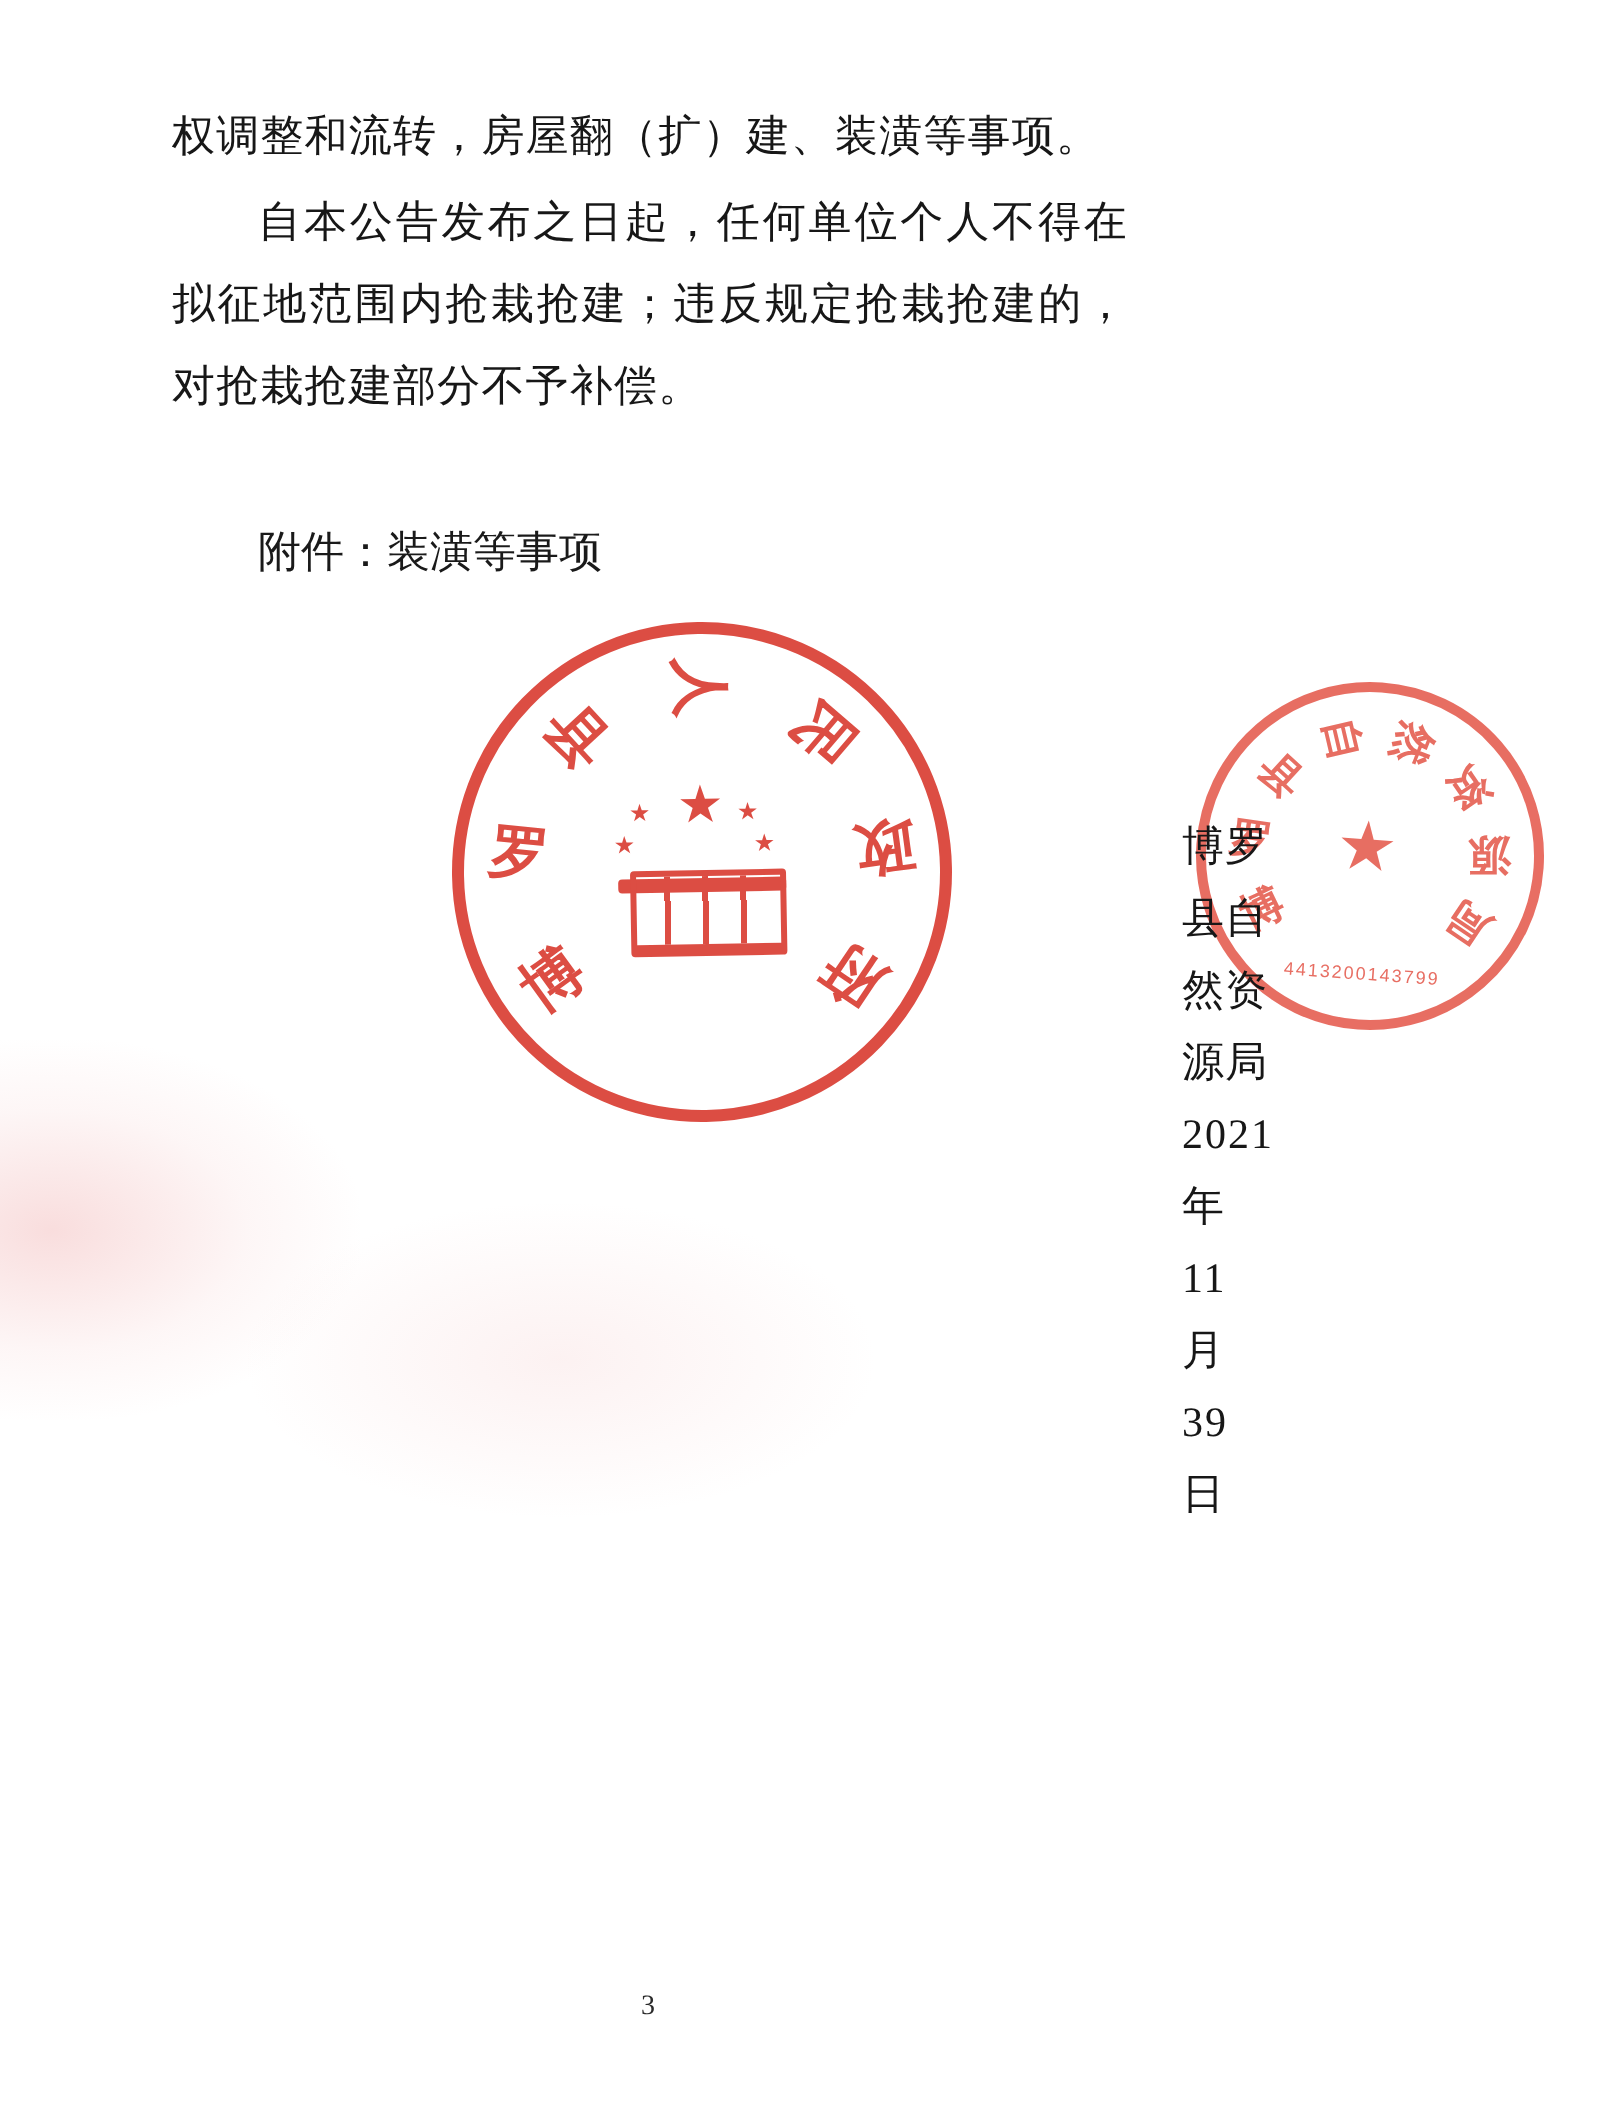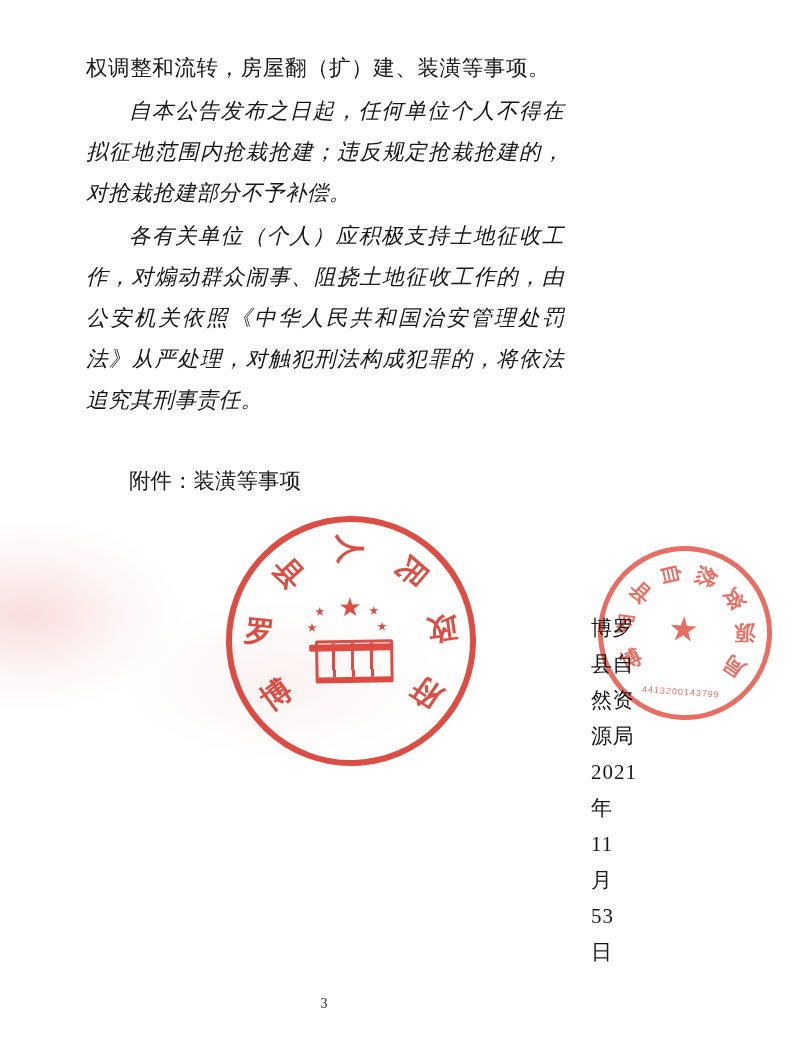--- a/index.html
+++ b/index.html
@@ -50,21 +50,20 @@
     letter-spacing: 0.6px;
     color: #171717;
   }
   .doc-body p {
     margin: 0 0 0 0;
     text-align: justify;
     text-justify: inter-ideograph;
   }
   .p-indent {
     text-indent: 2em;
-    font-style: italic;
   }
   .gap-sm { height: 2px; }
 
   .attachment {
     margin-top: 38px;
     text-indent: 2em;
     font-size: 21.5px;
     line-height: 41px;
   }
 
@@ -216,21 +215,20 @@
 <div class="scan-tint"></div>
 <div class="scan-tint2"></div>
 
 <div class="page">
 
   <div class="doc-body">
     <p>权调整和流转，房屋翻（扩）建、装潢等事项。</p>
     <div class="gap-sm"></div>
     <p class="p-indent">自本公告发布之日起，任何单位个人不得在拟征地范围内抢栽抢建；违反规定抢栽抢建的，对抢栽抢建部分不予补偿。</p>
     <div class="gap-sm"></div>
-    <p class="p-indent">各有关单位（个人）应积极支持土地征收工作，对煽动群众闹事、阻挠土地征收工作的，由公安机关依照《中华人民共和国治安管理处罚法》从严处理，对触犯刑法构成犯罪的，将依法追究其刑事责任。</p>
     <div class="gap-sm"></div>
   </div>
 
   <div class="attachment">附件：装潢等事项</div>
 
   <div class="seal-area">
 
     <div class="seal-gov">
       <div class="ring-text" id="gov-ring">
           <span style="font-size: 30px; transform: rotate(-125deg) translate(0px, -92px) rotate(90deg) translate(-50%, -50%);">博</span>
@@ -262,19 +260,19 @@
           <span style="font-size: 21px; transform: rotate(51.4286deg) translate(0px, -60px) rotate(90deg) translate(-50%, -50%);">资</span>
           <span style="font-size: 21px; transform: rotate(85.7143deg) translate(0px, -60px) rotate(90deg) translate(-50%, -50%);">源</span>
           <span style="font-size: 21px; transform: rotate(120deg) translate(0px, -60px) rotate(90deg) translate(-50%, -50%);">局</span>
         </div>
       <div class="star-small">★</div>
       <div class="seal-code">4413200143799</div>
     </div>
 
     <div class="signer">
       <div>博罗县自然资源局</div>
-      <div class="date">2021 年 11 月 53 日</div>
+      <div class="date">2021 年 11 月 39 日</div>
     </div>
 
   </div>
 
   <div class="page-number">3</div>
 </div>
 
 </body></html>

